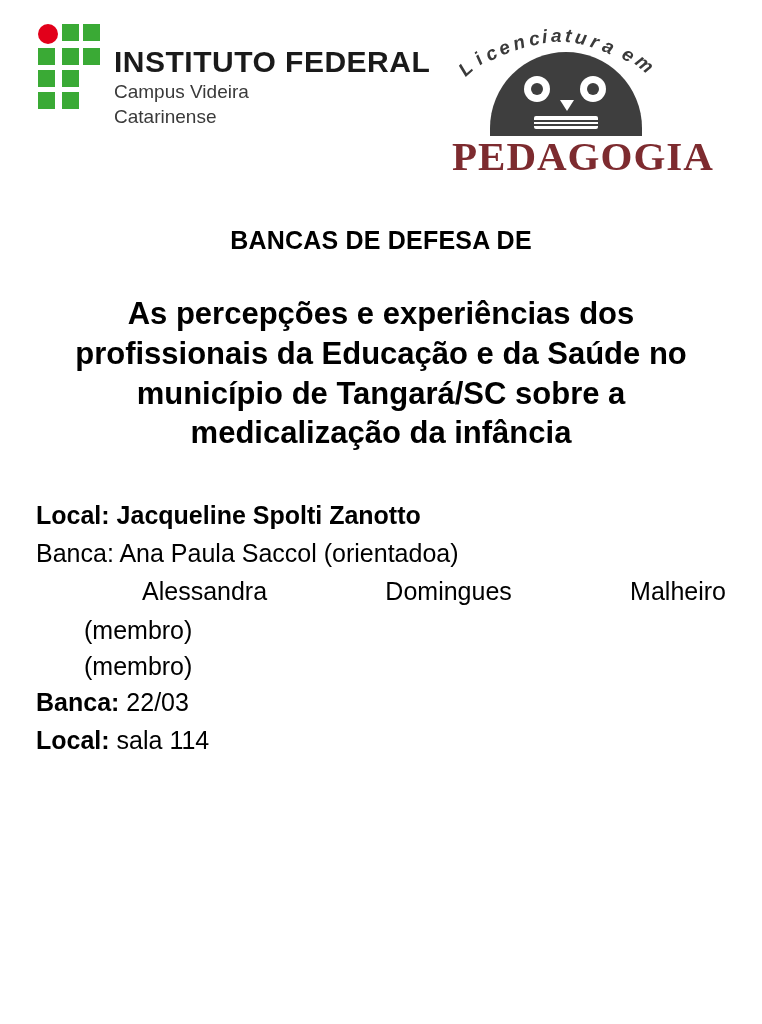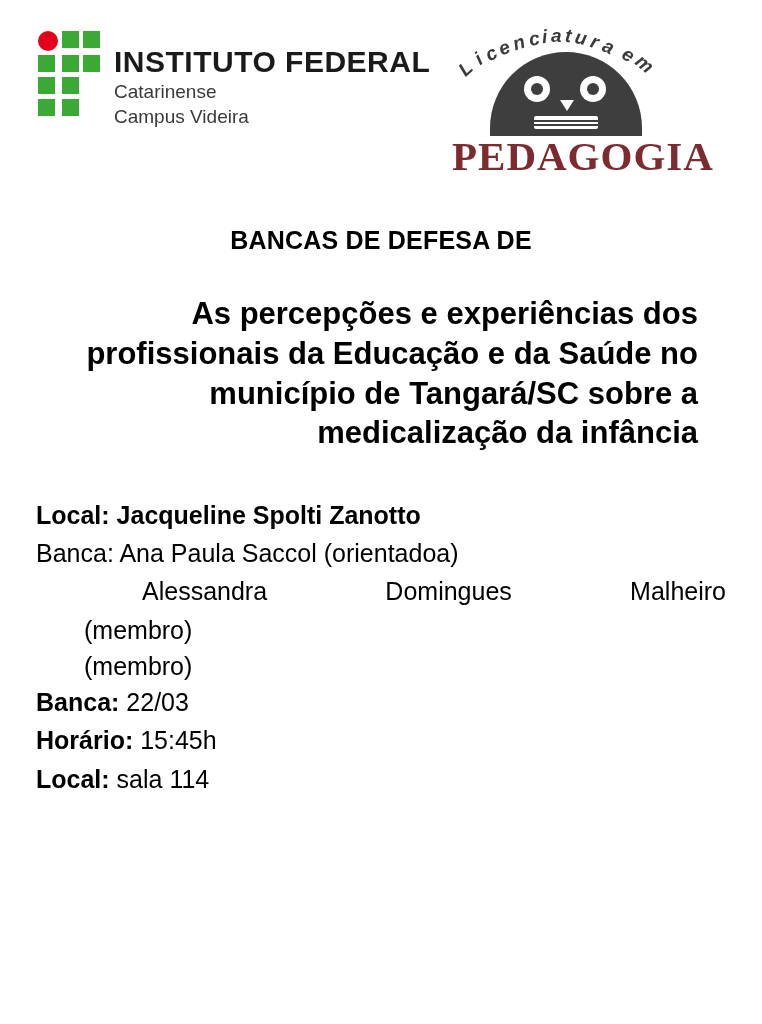--- a/index.html
+++ b/index.html
@@ -26,21 +26,21 @@
   .header {
     display: flex;
     align-items: flex-start;
     justify-content: space-between;
     padding-top: 24px;
     height: 160px;
     box-sizing: border-box;
   }
   .if-logo {
     display: flex;
-    align-items: center;
+    align-items: flex-start;
     gap: 14px;
     padding-left: 10px;
   }
   .if-mark {
     width: 62px;
     height: 92px;
     position: relative;
     flex: 0 0 auto;
   }
   .if-mark .sq {
@@ -167,21 +167,21 @@
   
   .kicker {
     text-align: center;
     font-size: 25px;
     font-weight: bold;
     line-height: 1.45;
     margin-top: 62px;
     letter-spacing: 0.2px;
   }
   .doc-title {
-    text-align: right;
+    text-align: center;
     font-size: 31px;
     font-weight: bold;
     line-height: 1.28;
     margin-top: 36px;
     padding: 0 36px;
   }
 
   
   .details {
     margin-top: 44px;
@@ -224,22 +224,22 @@
         <span class="sq" style="left:0px;  top:24px; width:17px; height:17px;"></span>
         <span class="sq" style="left:24px; top:24px; width:17px; height:17px;"></span>
         <span class="sq" style="left:45px; top:24px; width:17px; height:17px;"></span>
         <span class="sq" style="left:0px;  top:46px; width:17px; height:17px;"></span>
         <span class="sq" style="left:24px; top:46px; width:17px; height:17px;"></span>
         <span class="sq" style="left:0px;  top:68px; width:17px; height:17px;"></span>
         <span class="sq" style="left:24px; top:68px; width:17px; height:17px;"></span>
       </div>
       <div class="if-text">
         <div class="if-title">INSTITUTO FEDERAL</div>
+        <div class="if-sub">Campus Videira</div>
         <div class="if-sub">Catarinense</div>
-        <div class="if-sub">Campus Videira</div>
       </div>
     </div>
 
     <div class="ped-logo">
       <div class="ped-arc">
         <span style="left:8px;   top:34px; transform:rotate(-42deg);">L</span>
         <span style="left:24px;  top:24px; transform:rotate(-35deg);">i</span>
         <span style="left:34px;  top:19px; transform:rotate(-30deg);">c</span>
         <span style="left:47px;  top:13px; transform:rotate(-24deg);">e</span>
         <span style="left:61px;  top:8px;  transform:rotate(-18deg);">n</span>
@@ -289,24 +289,20 @@
 
     <div class="member-block">
       <div class="cont-line">(membro)</div>
     </div>
 
     <div class="detail-line">
       <span class="lbl">Banca:</span>
       <span>22/03</span>
     </div>
 
-    <div class="detail-line">
-      <span class="lbl">Horário:</span>
-      <span>15:45h</span>
-    </div>
 
     <div class="detail-line">
       <span class="lbl">Local:</span>
       <span>sala 114</span>
     </div>
 
   </div>
 
 </div>
 

